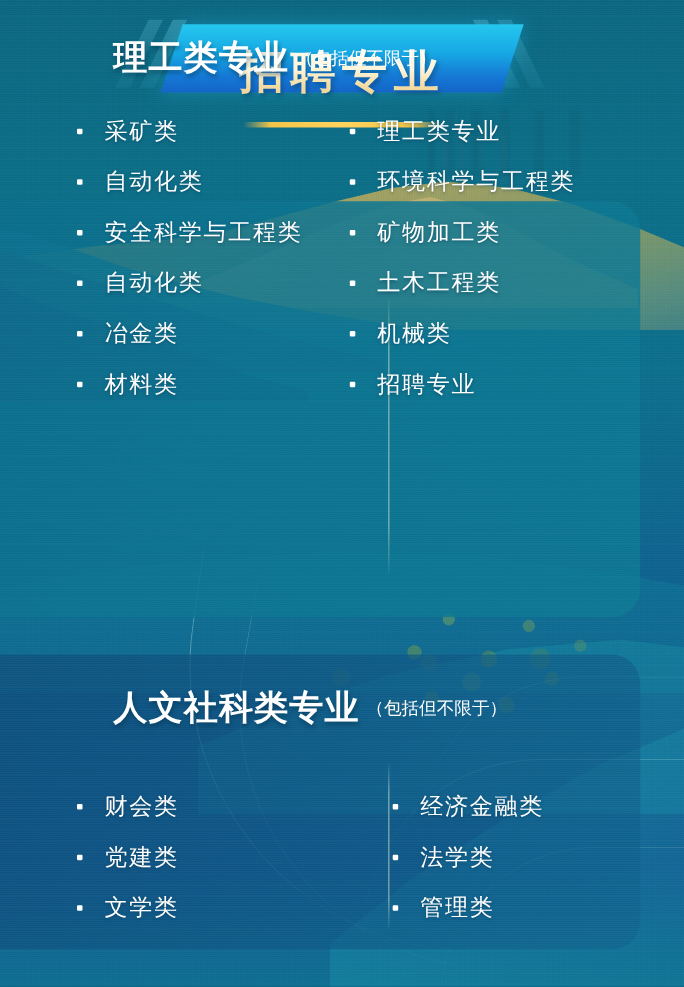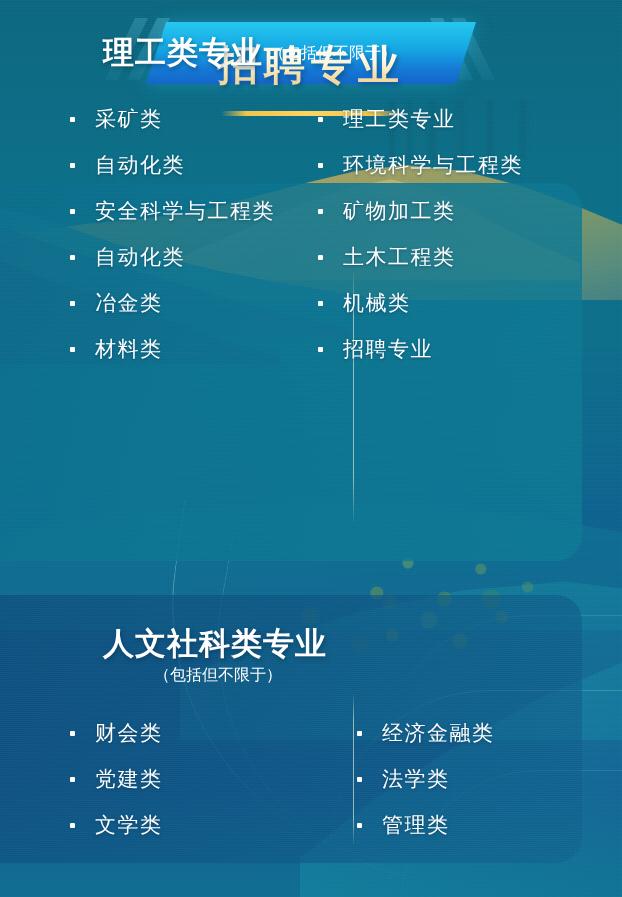--- a/index.html
+++ b/index.html
@@ -346,21 +346,21 @@
     </div>
     <div class="li">
       <span class="dot"></span>
       <span>招聘专业</span>
     </div>
   </div>
 </div>
 
 <div class="card card-2"></div>
 
-<div class="sec-head sec-head-2" style="top:623px;flex-direction:column;">
+<div class="sec-head sec-head-2" style="top:623px;">
   <span class="sec-title">人文社科类专业</span>
   <span class="sec-note">（包括但不限于）</span>
 </div>
 
 <div class="divider div-2"></div>
 
 <div class="cols cols-2" style="top:710px;">
   <div class="col col-left-2">
     <div class="li">
       <span class="dot"></span>

